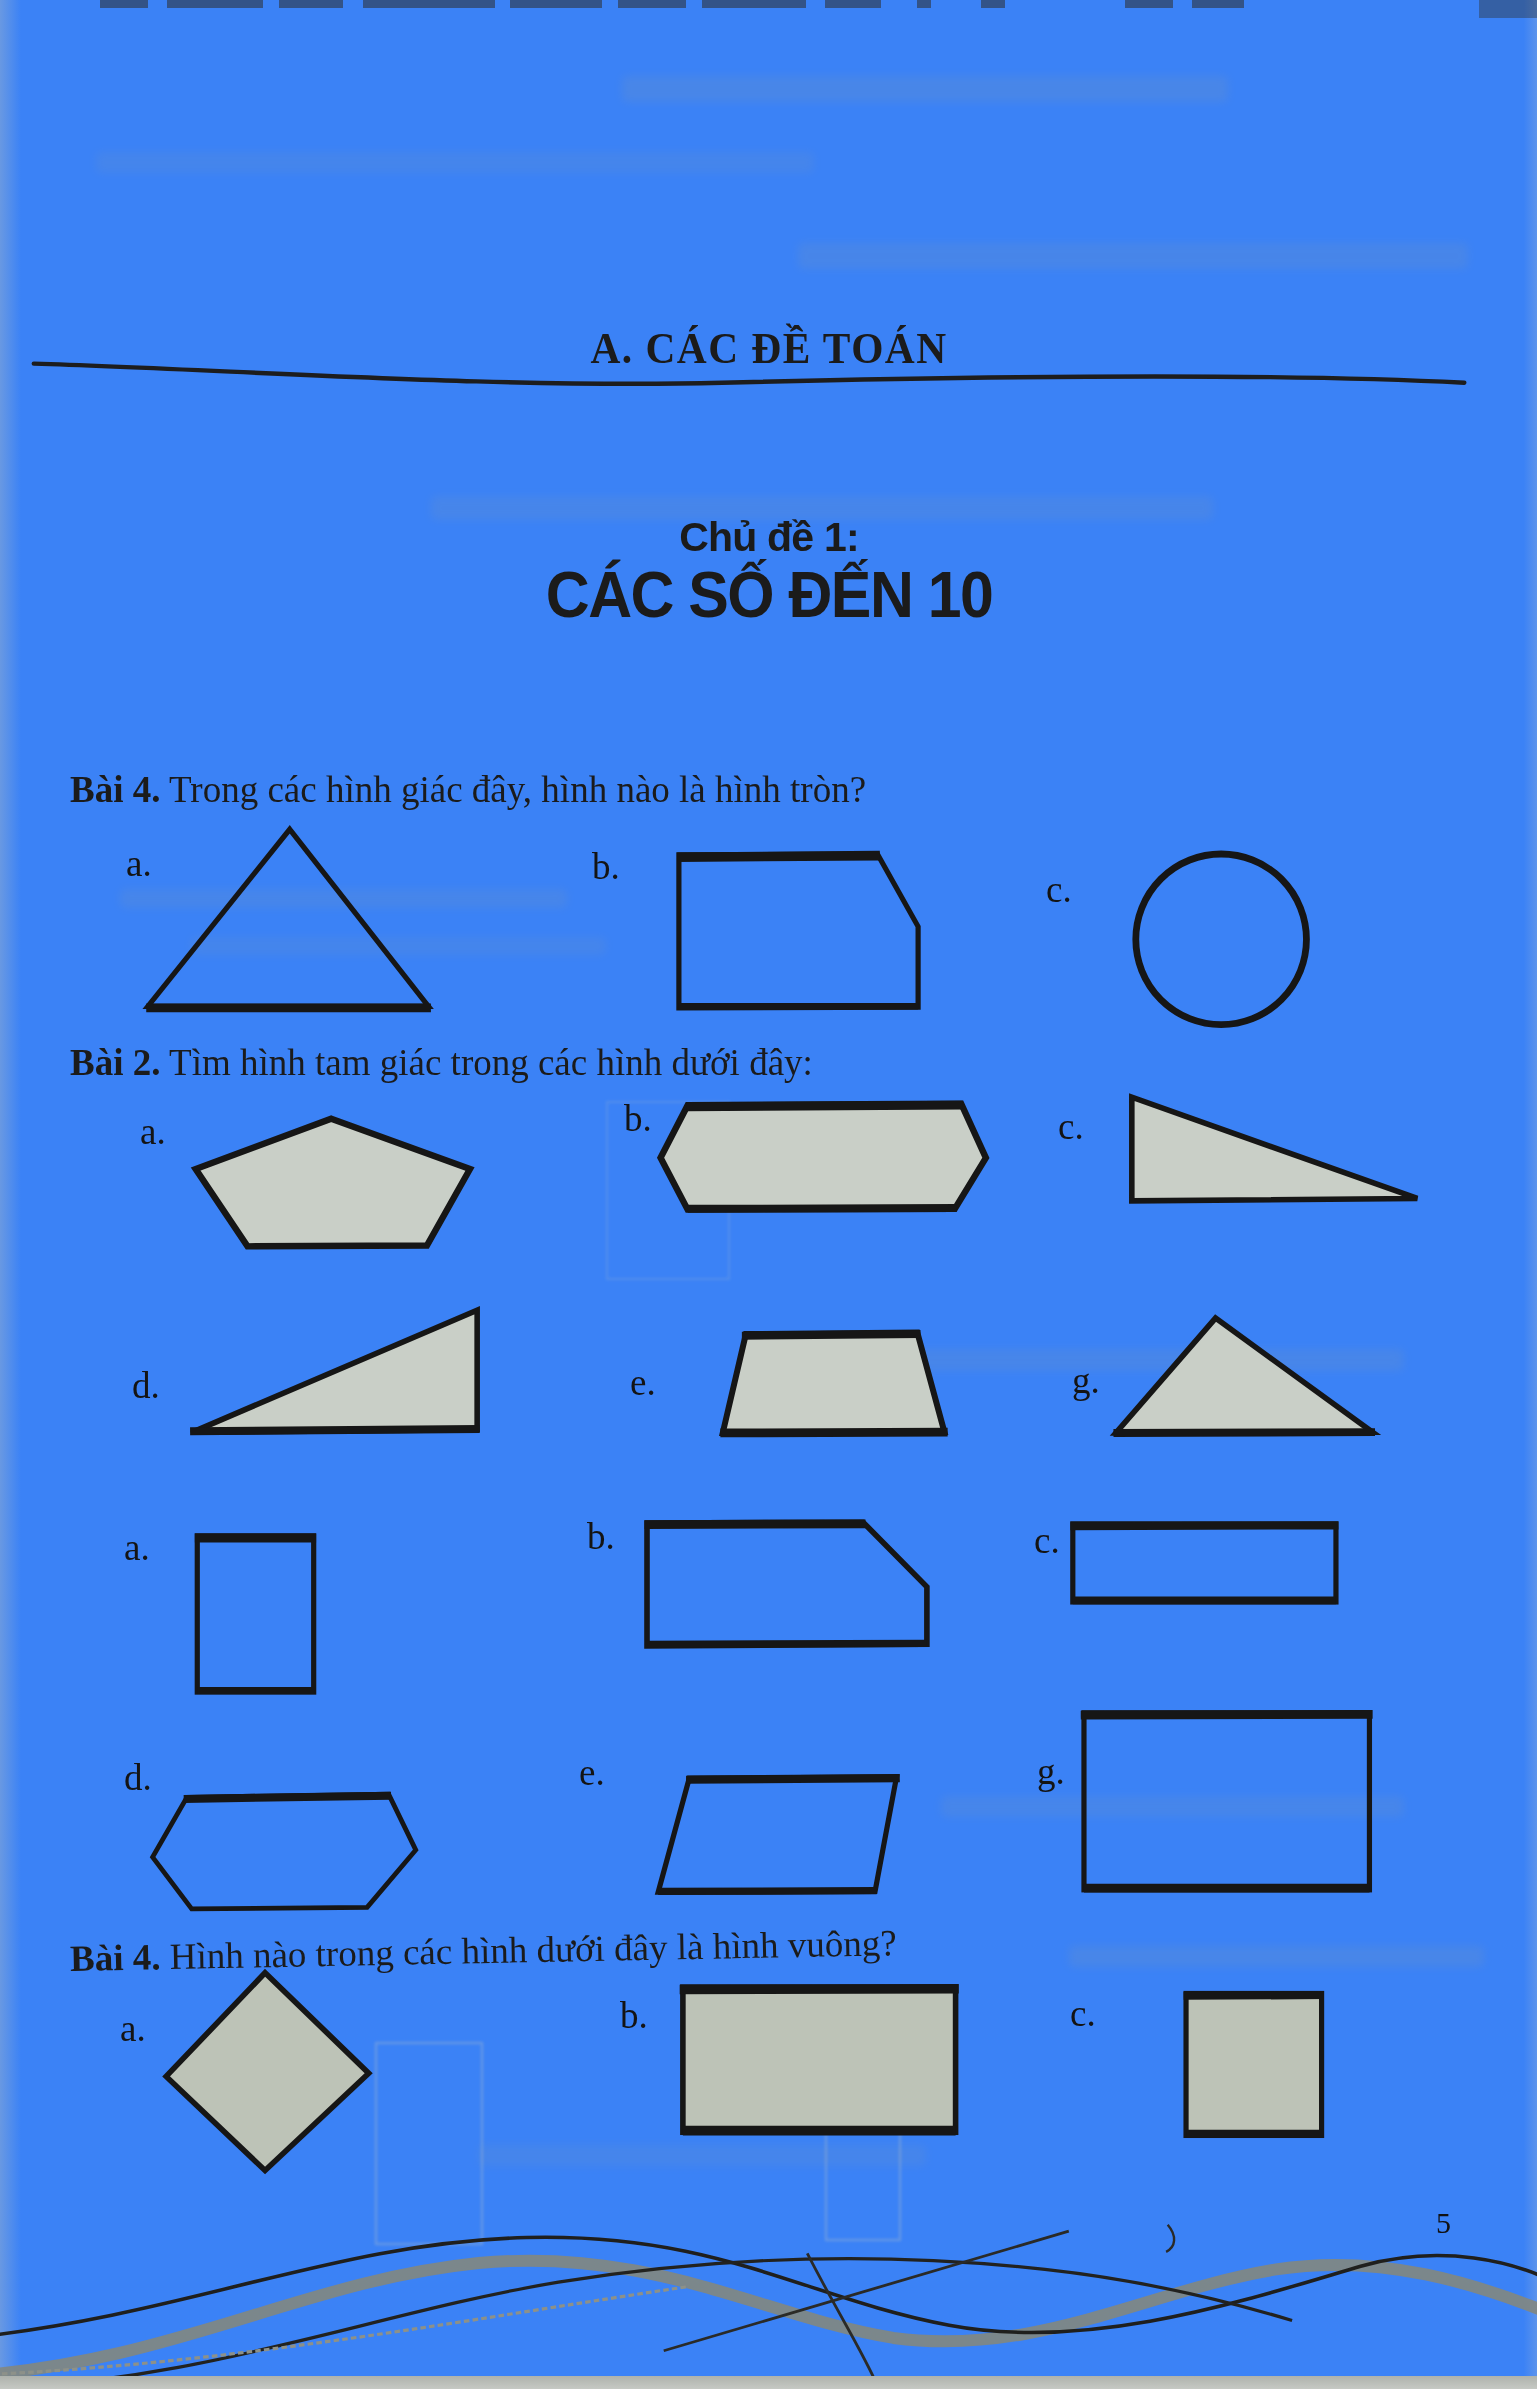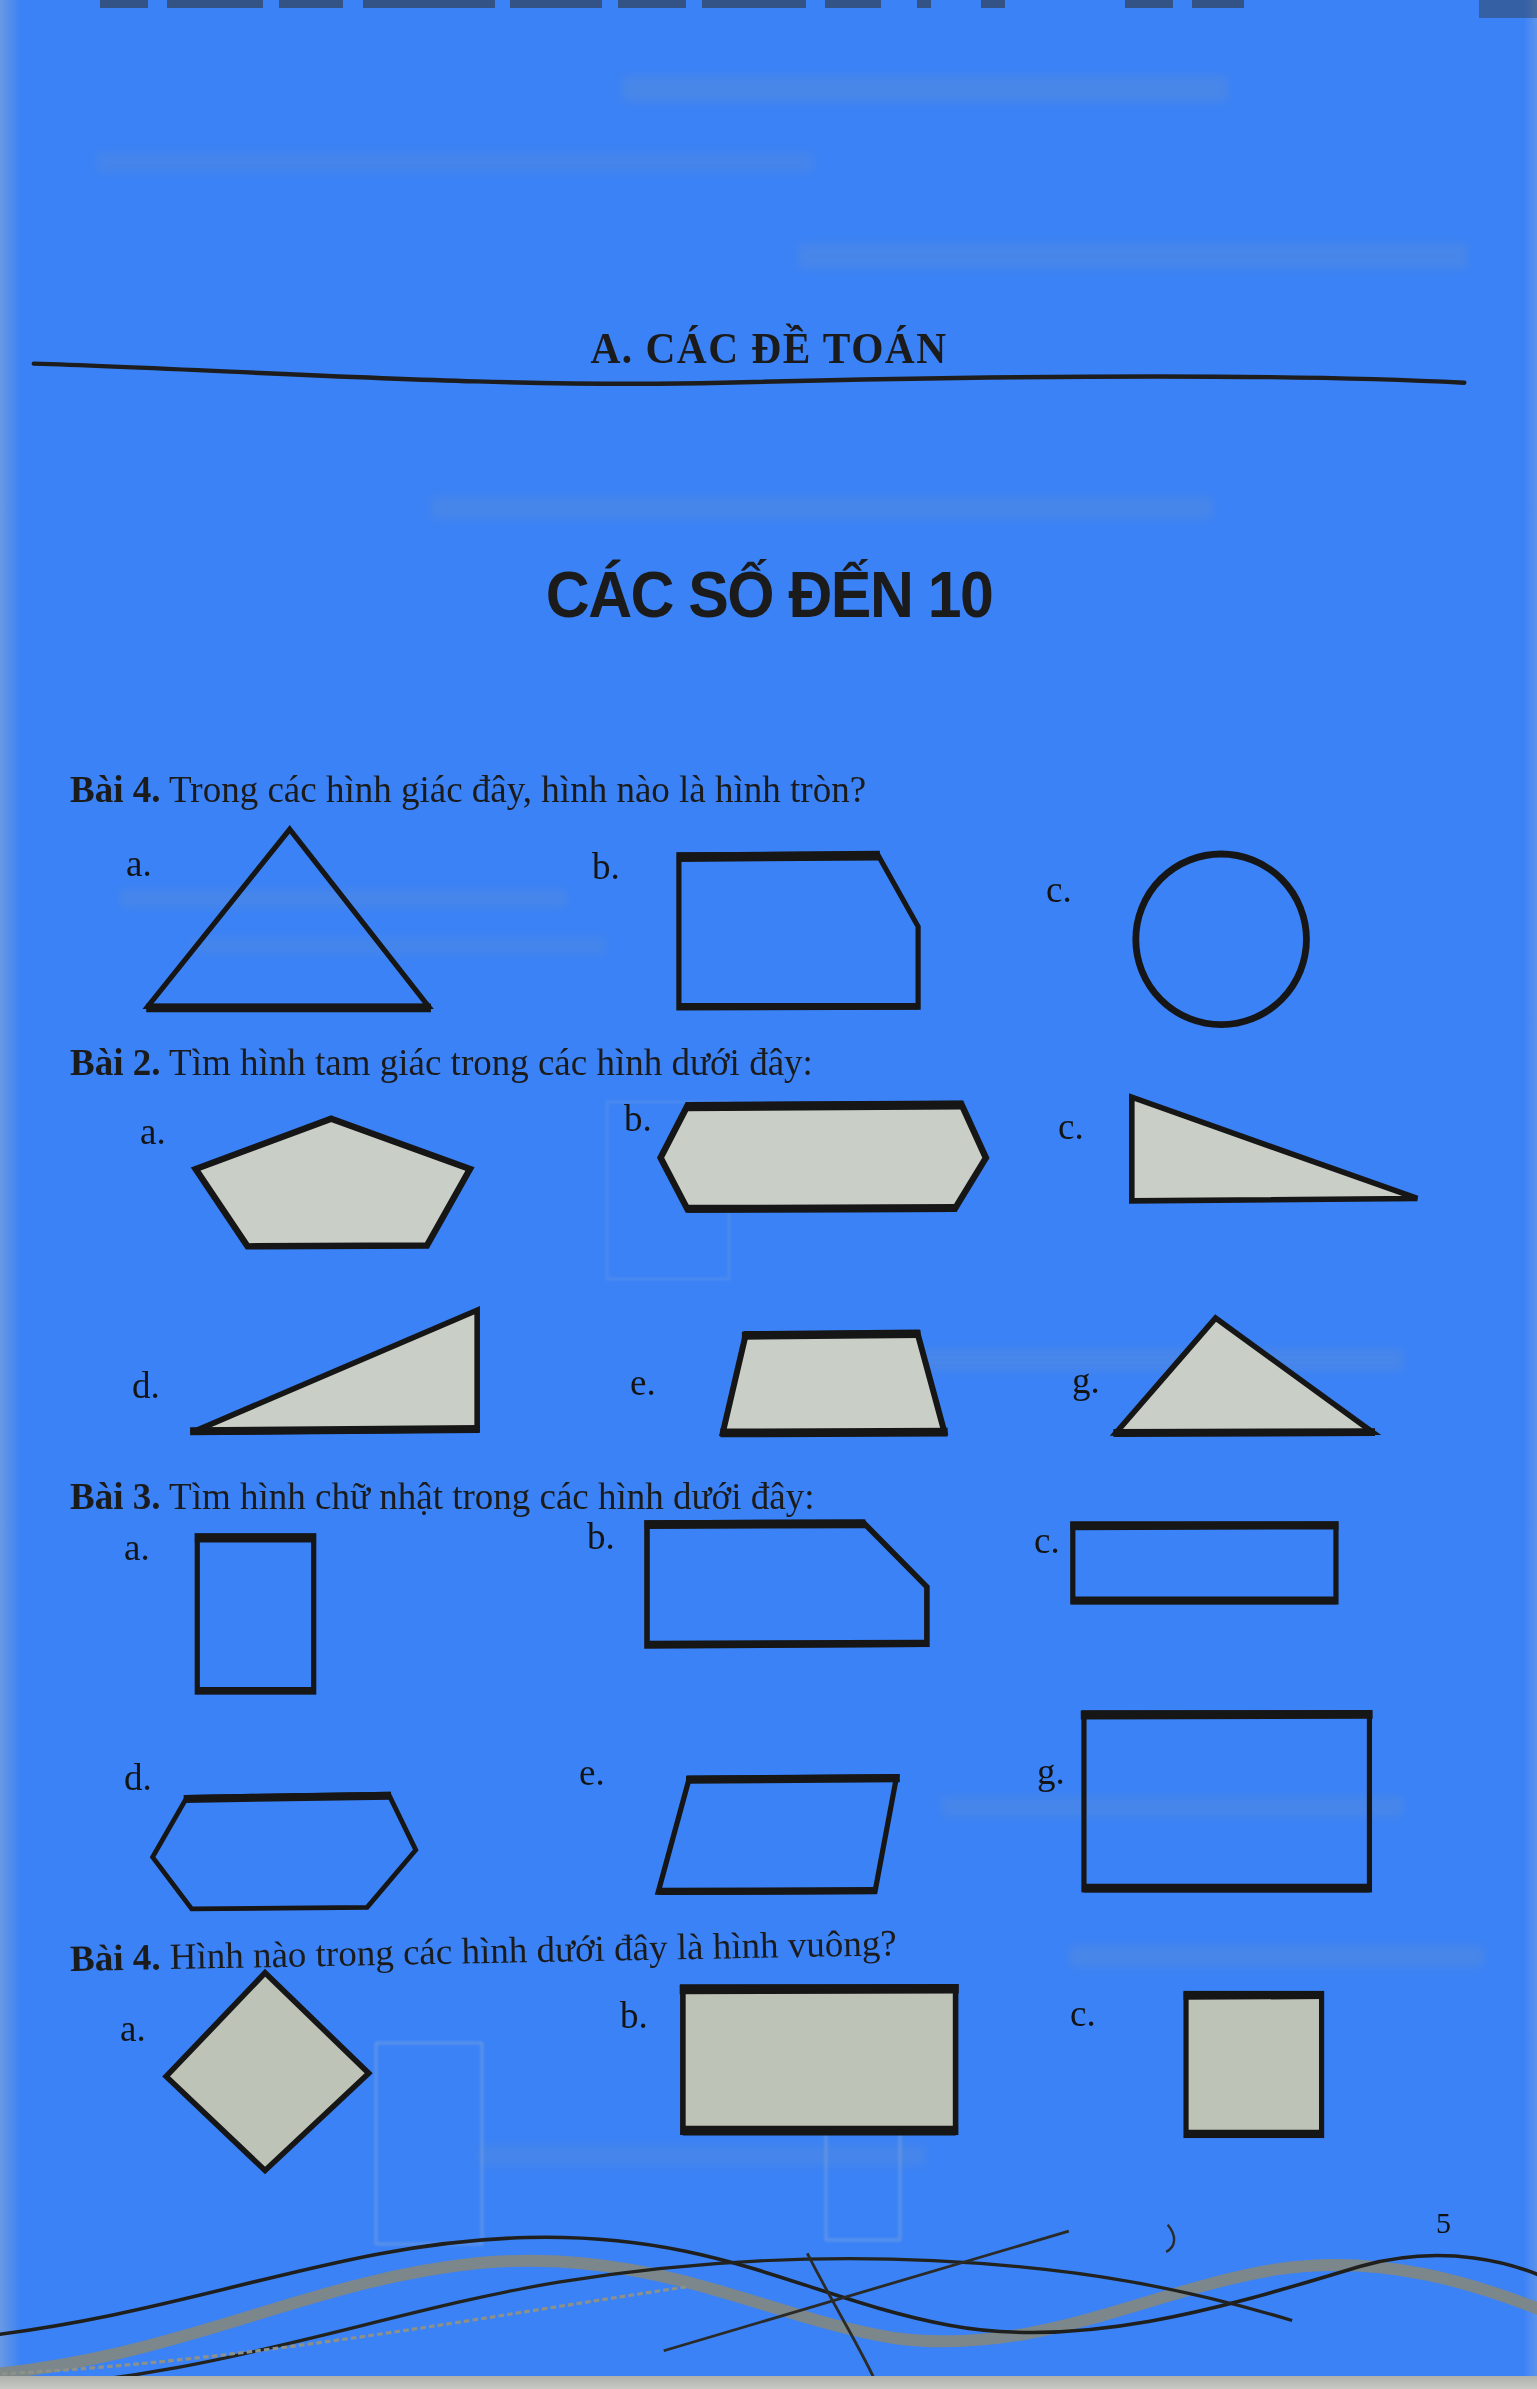--- a/index.html
+++ b/index.html
@@ -102,30 +102,28 @@
   <div class="bleed" style="left:798px;top:1349px;width:606px;height:22px;opacity:.13;"></div>
   <div class="bleed" style="left:941px;top:1796px;width:463px;height:21px;opacity:.12;"></div>
   <div class="bleed" style="left:1069px;top:1946px;width:415px;height:21px;opacity:.14;"></div>
   <div class="bleed" style="left:479px;top:2145px;width:447px;height:21px;opacity:.11;"></div>
   <div class="ghost-rect" style="left:375px;top:2042px;width:104px;height:199px;"></div>
   <div class="ghost-rect" style="left:825px;top:2058px;width:72px;height:179px;"></div>
   <div class="ghost-rect" style="left:606px;top:1101px;width:120px;height:175px;opacity:.18;"></div>
 
   <div class="abs center-line main-title">A. CÁC ĐỀ TOÁN</div>
 
+  <div class="abs center-line topic-label">Chủ đề 1:</div>
   <div class="abs center-line topic-title">CÁC SỐ ĐẾN 10</div>
 
   <div class="abs qline" style="left:70px;top:767px;">
     <span class="blabel">Bài 4.</span><span> Trong các hình giác đây, hình nào là hình tròn?</span>
   </div>
   <div class="abs qline" style="left:70px;top:1040px;">
     <span class="blabel">Bài 2.</span><span> Tìm hình tam giác trong các hình dưới đây:</span>
-  </div>
-  <div class="abs qline" style="left:70px;top:1474px;">
-    <span class="blabel">Bài 3.</span><span> Tìm hình chữ nhật trong các hình dưới đây:</span>
   </div>
   <div class="abs qline" style="left:70px;top:1936px;transform:rotate(-1.1deg);transform-origin:left center;">
     <span class="blabel">Bài 4.</span><span> Hình nào trong các hình dưới đây là hình vuông?</span>
   </div>
 
   <div class="abs lbl" style="left:126px;top:842px;">a.</div>
   <div class="abs lbl" style="left:592px;top:845px;">b.</div>
   <div class="abs lbl" style="left:1046px;top:868px;">c.</div>
 
   <div class="abs lbl" style="left:140px;top:1110px;">a.</div>

